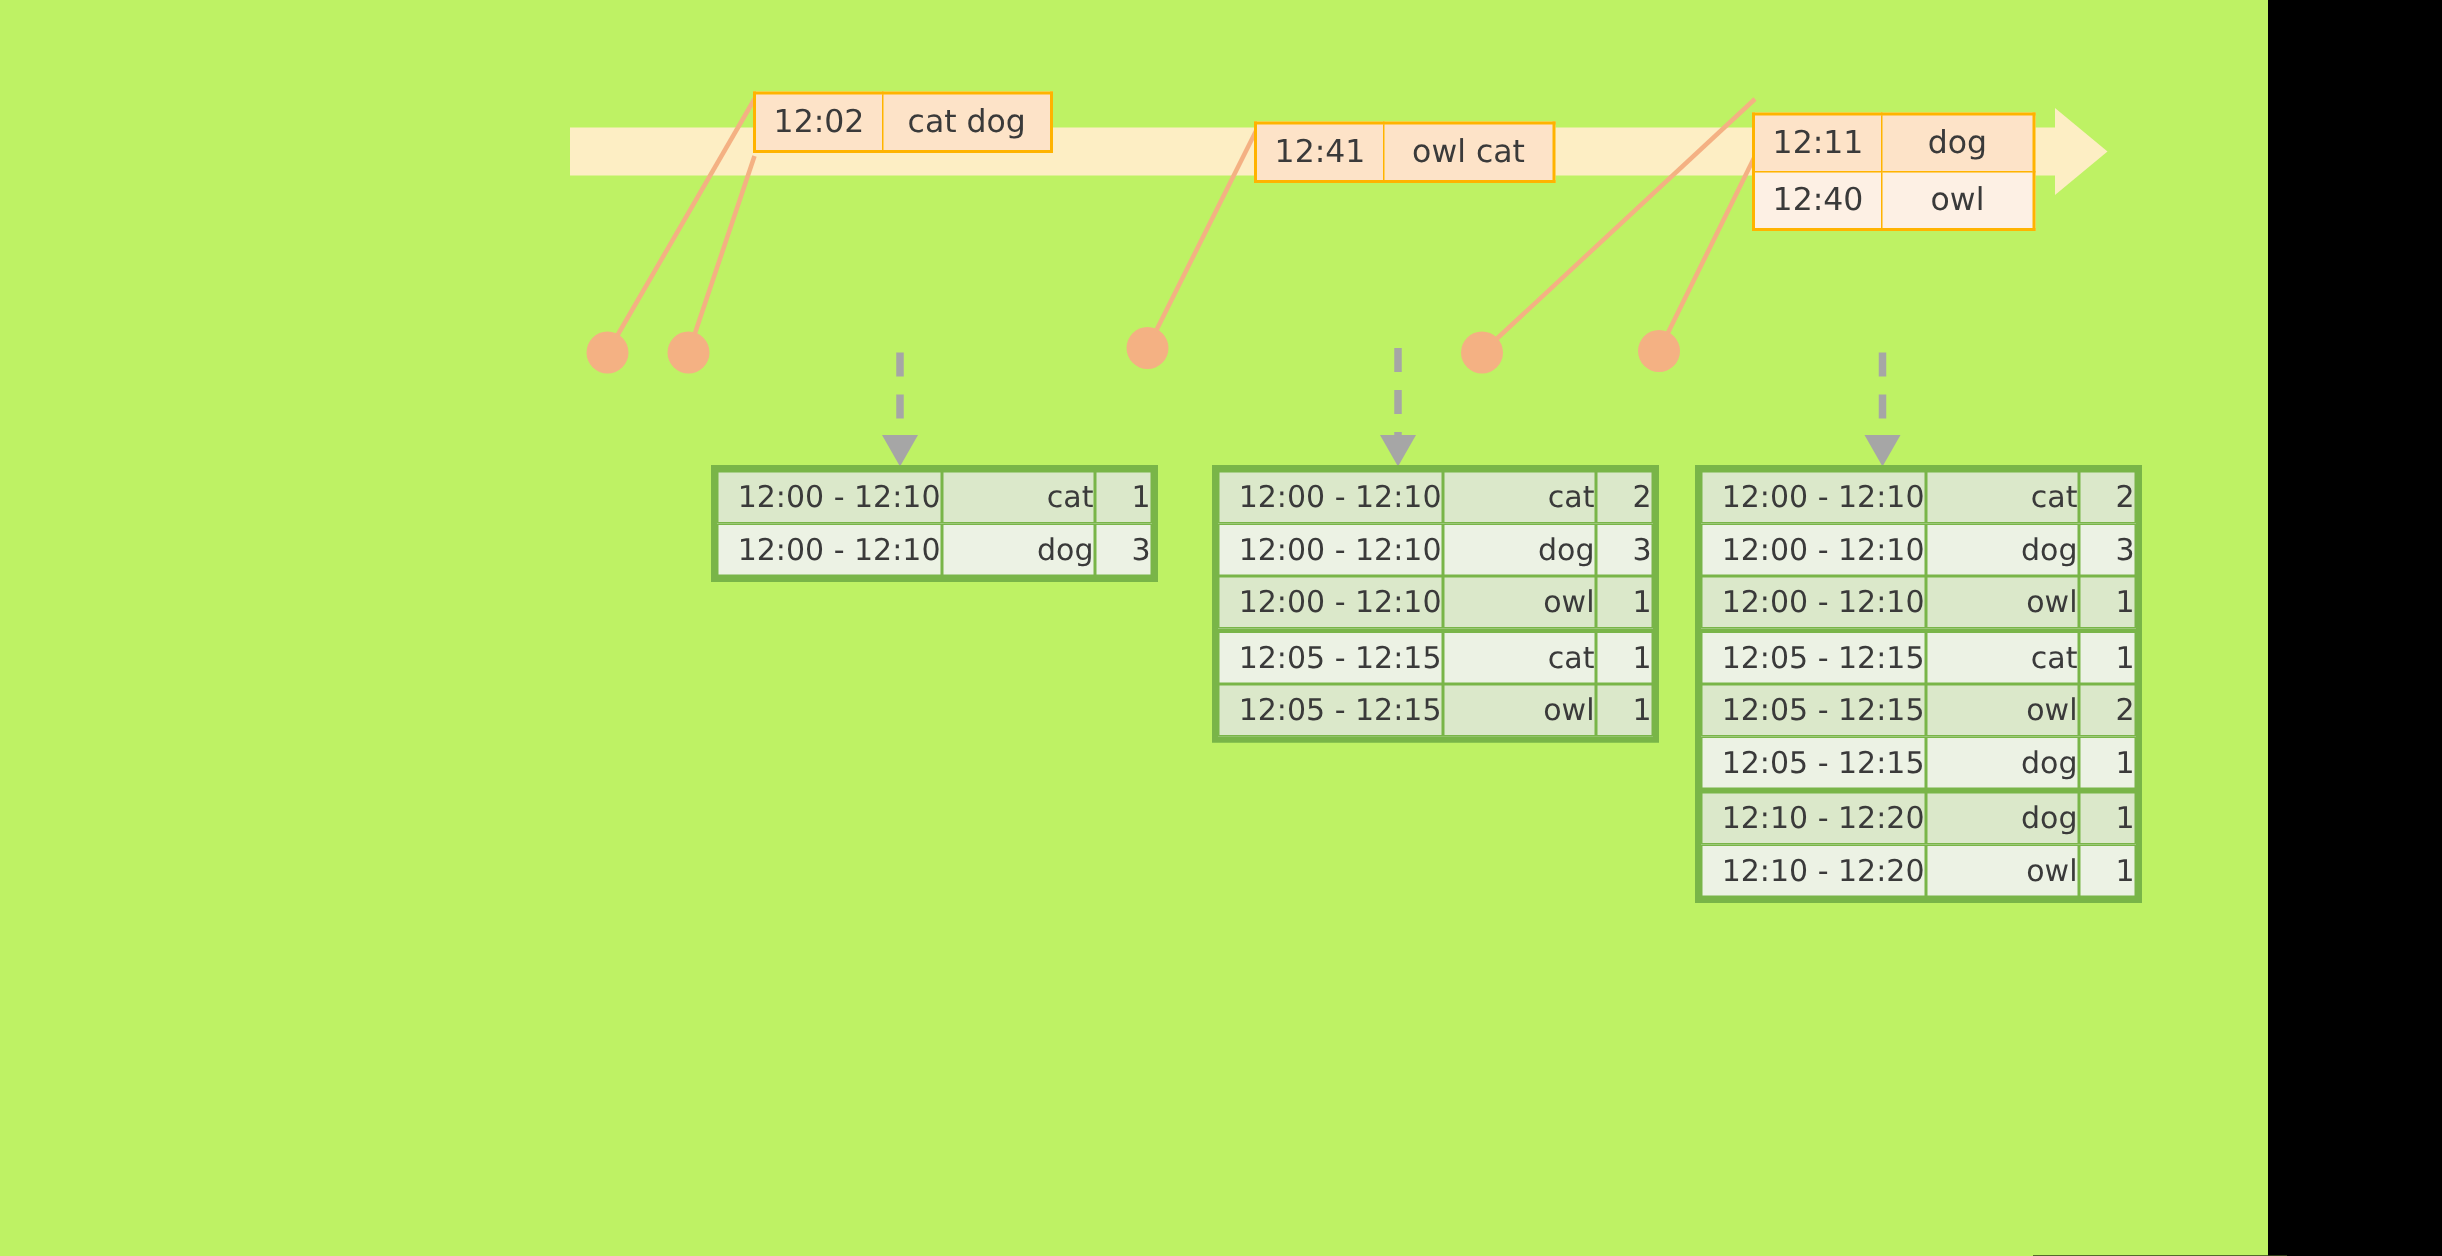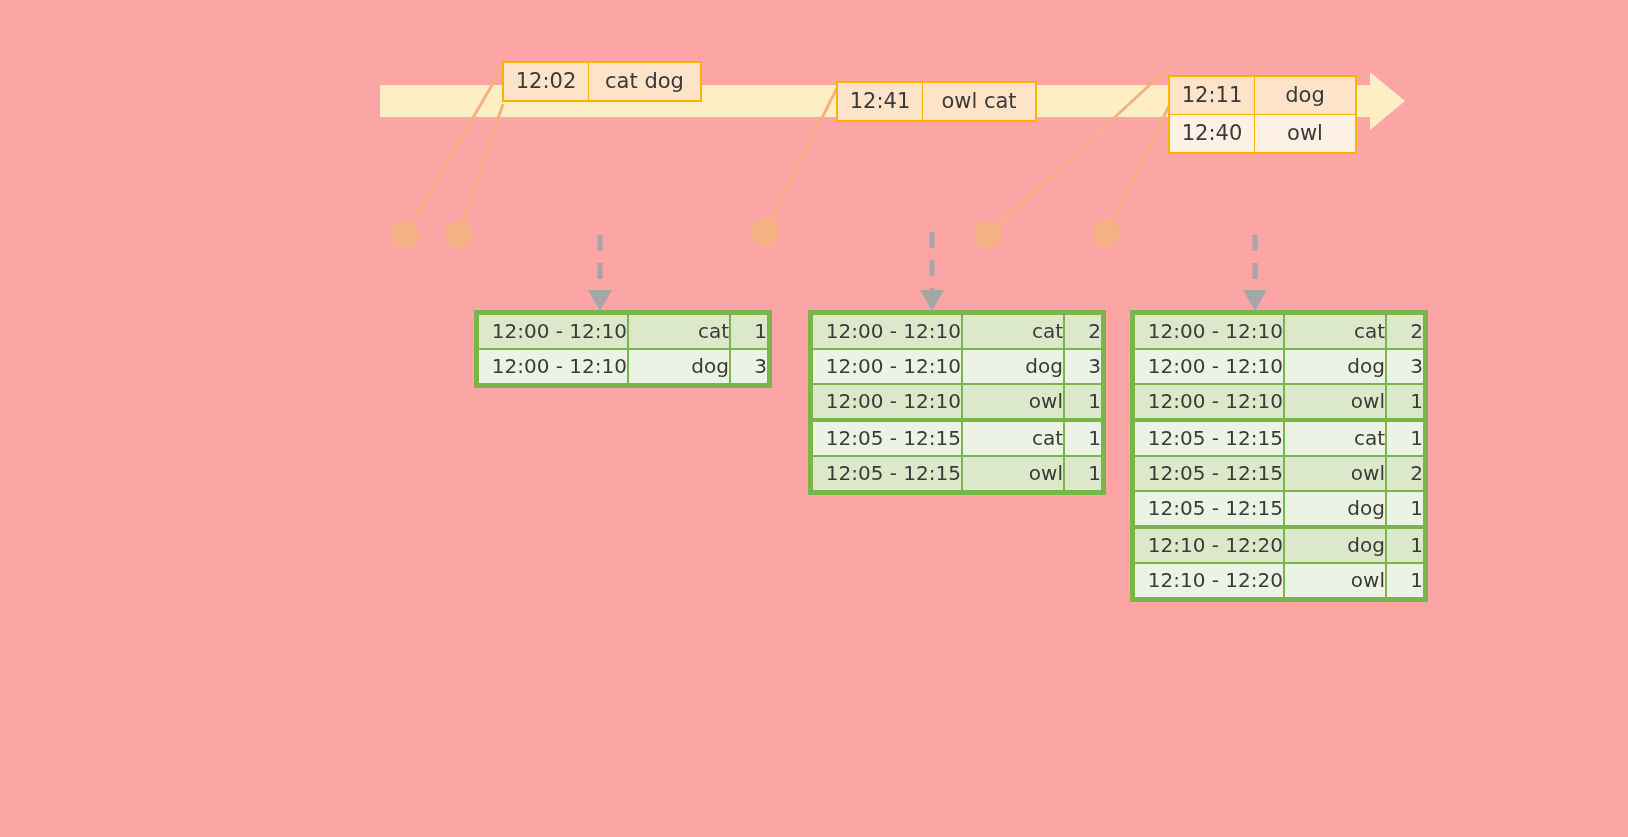--- a/index.html
+++ b/index.html
@@ -5,23 +5,23 @@
   html, body {
     margin: 0;
     padding: 0;
     background: #000000;
   }
   body {
     font-family: "DejaVu Sans", "Liberation Sans", sans-serif;
   }
   #stage {
     position: relative;
-    width: 1628px;
+    width: 1512px;
     height: 837px;
-    background: #fca5a5;
+    background: #bef264;
     overflow: hidden;
   }
   
   #timeline-layer {
     position: absolute;
     left: 0; top: 0;
     width: 1628px; height: 837px;
     pointer-events: none;
   }
   .tl-bar {

